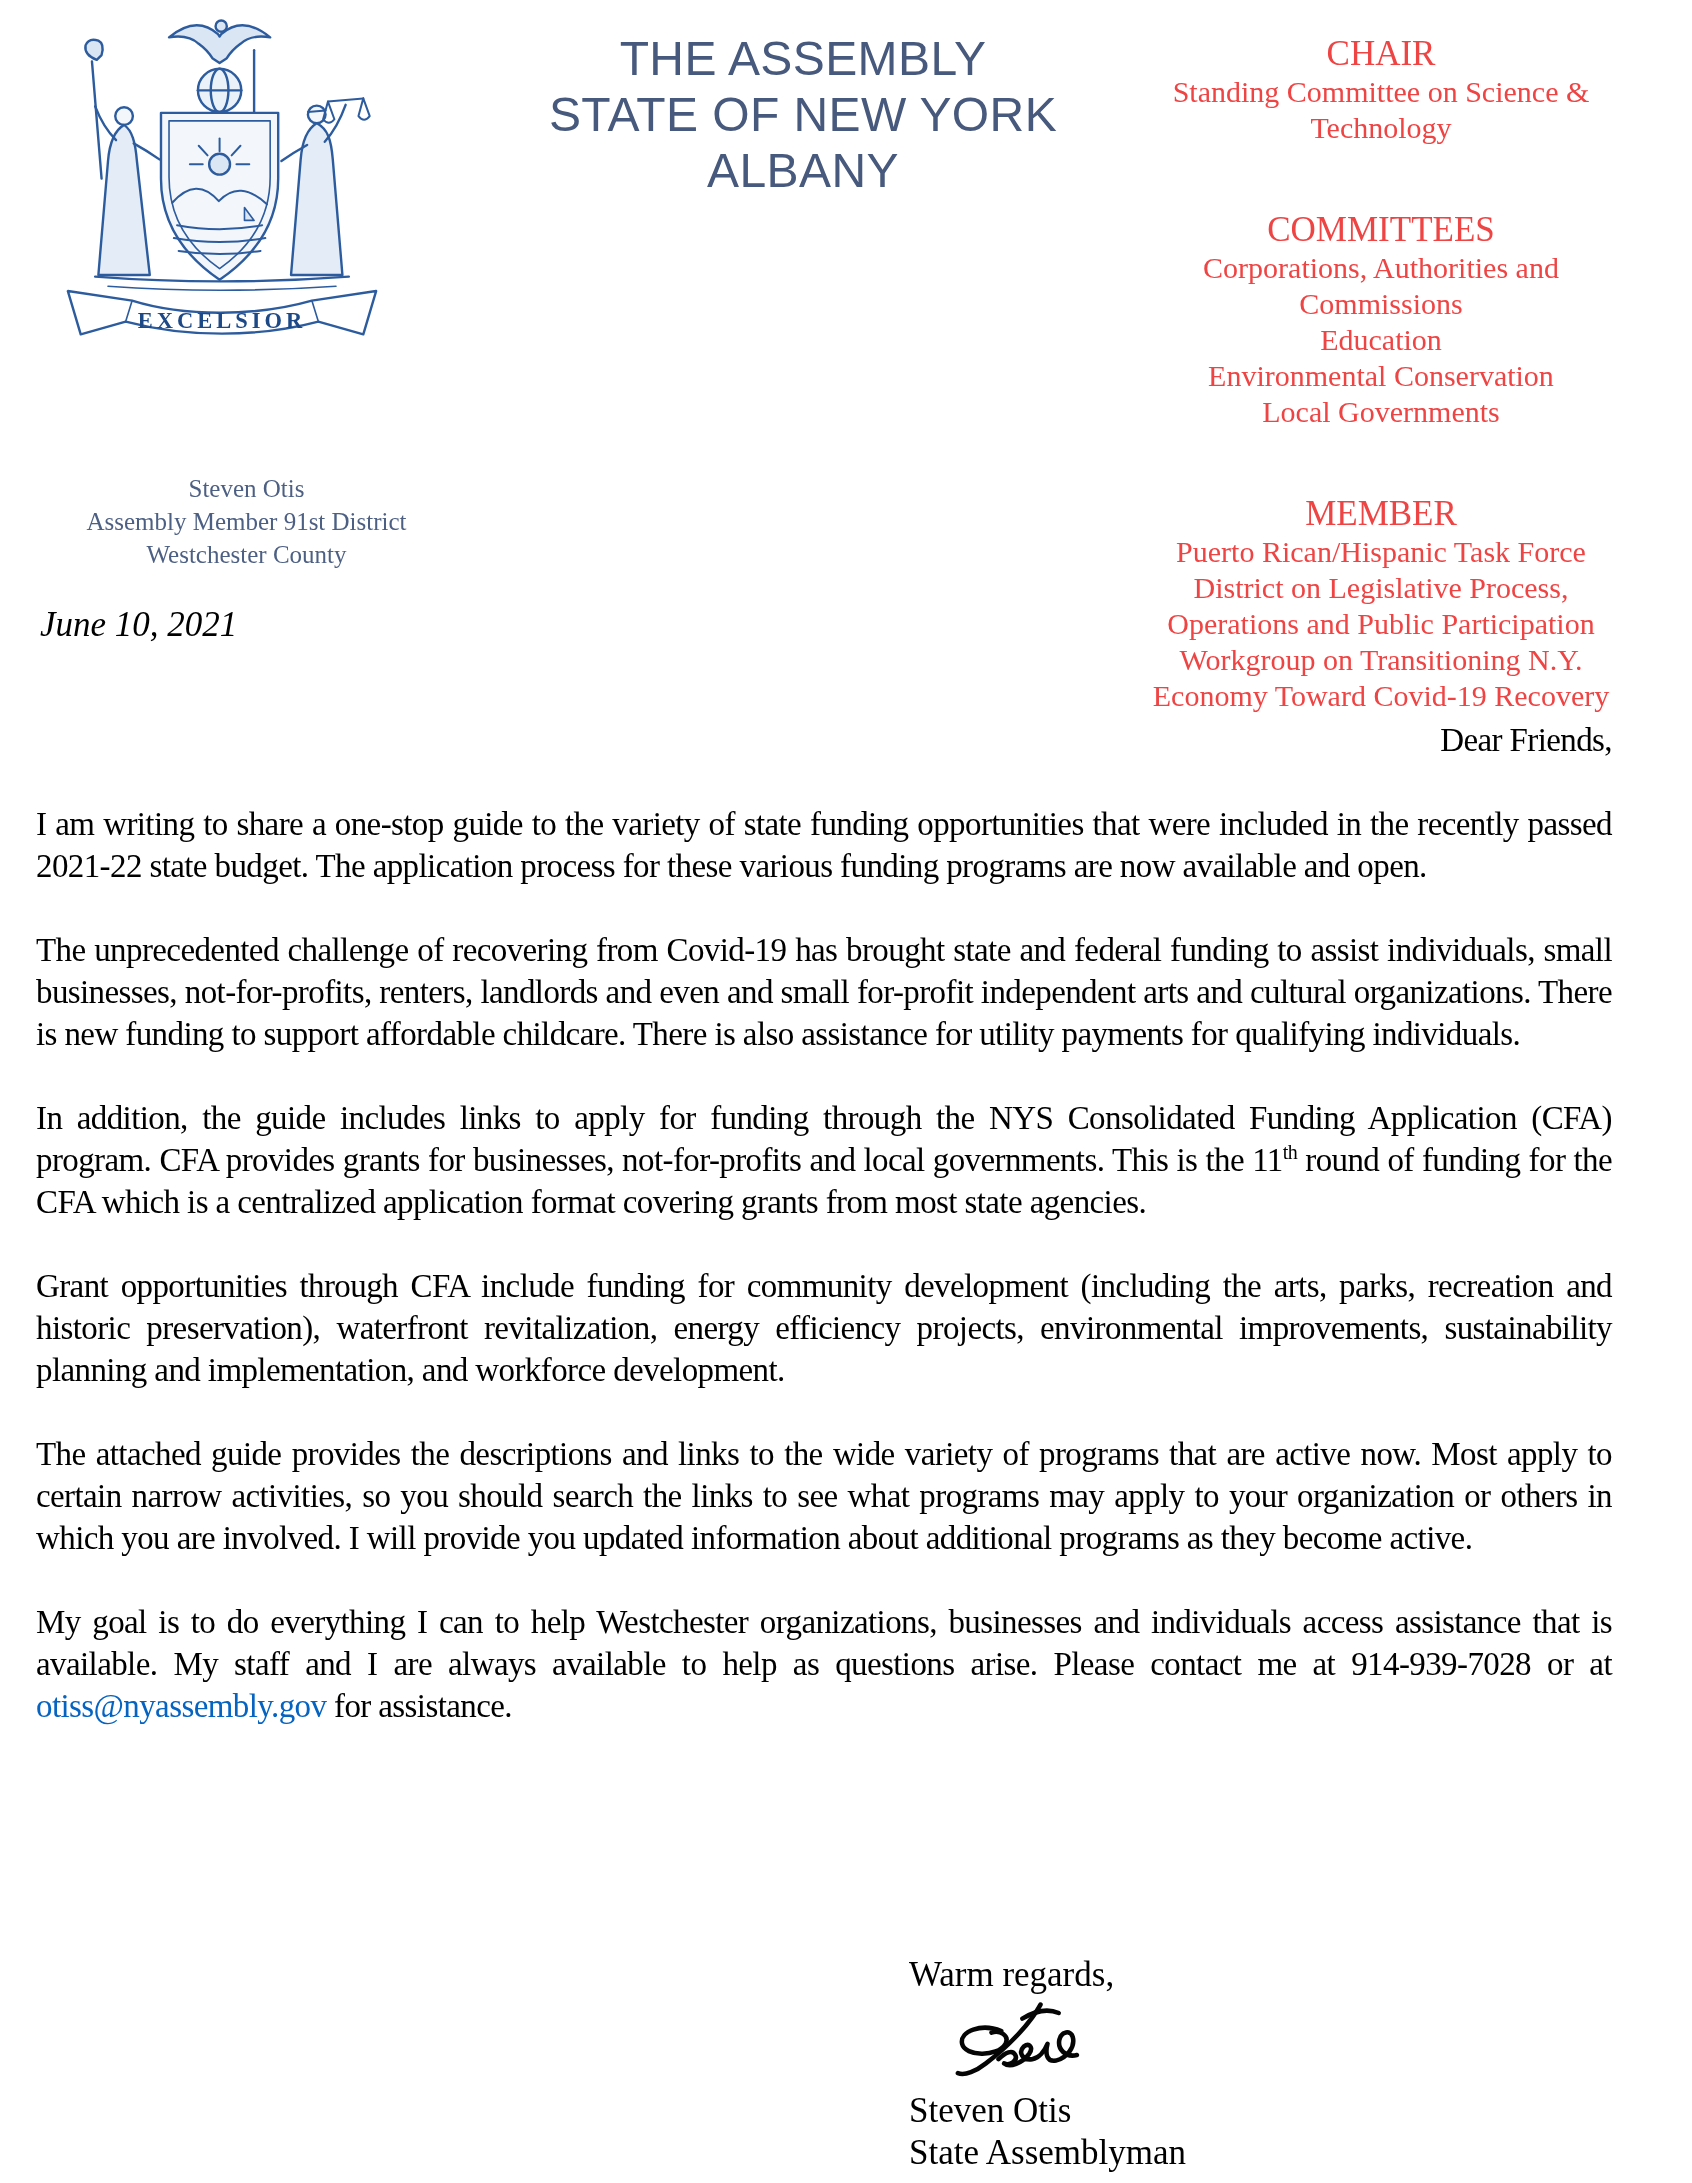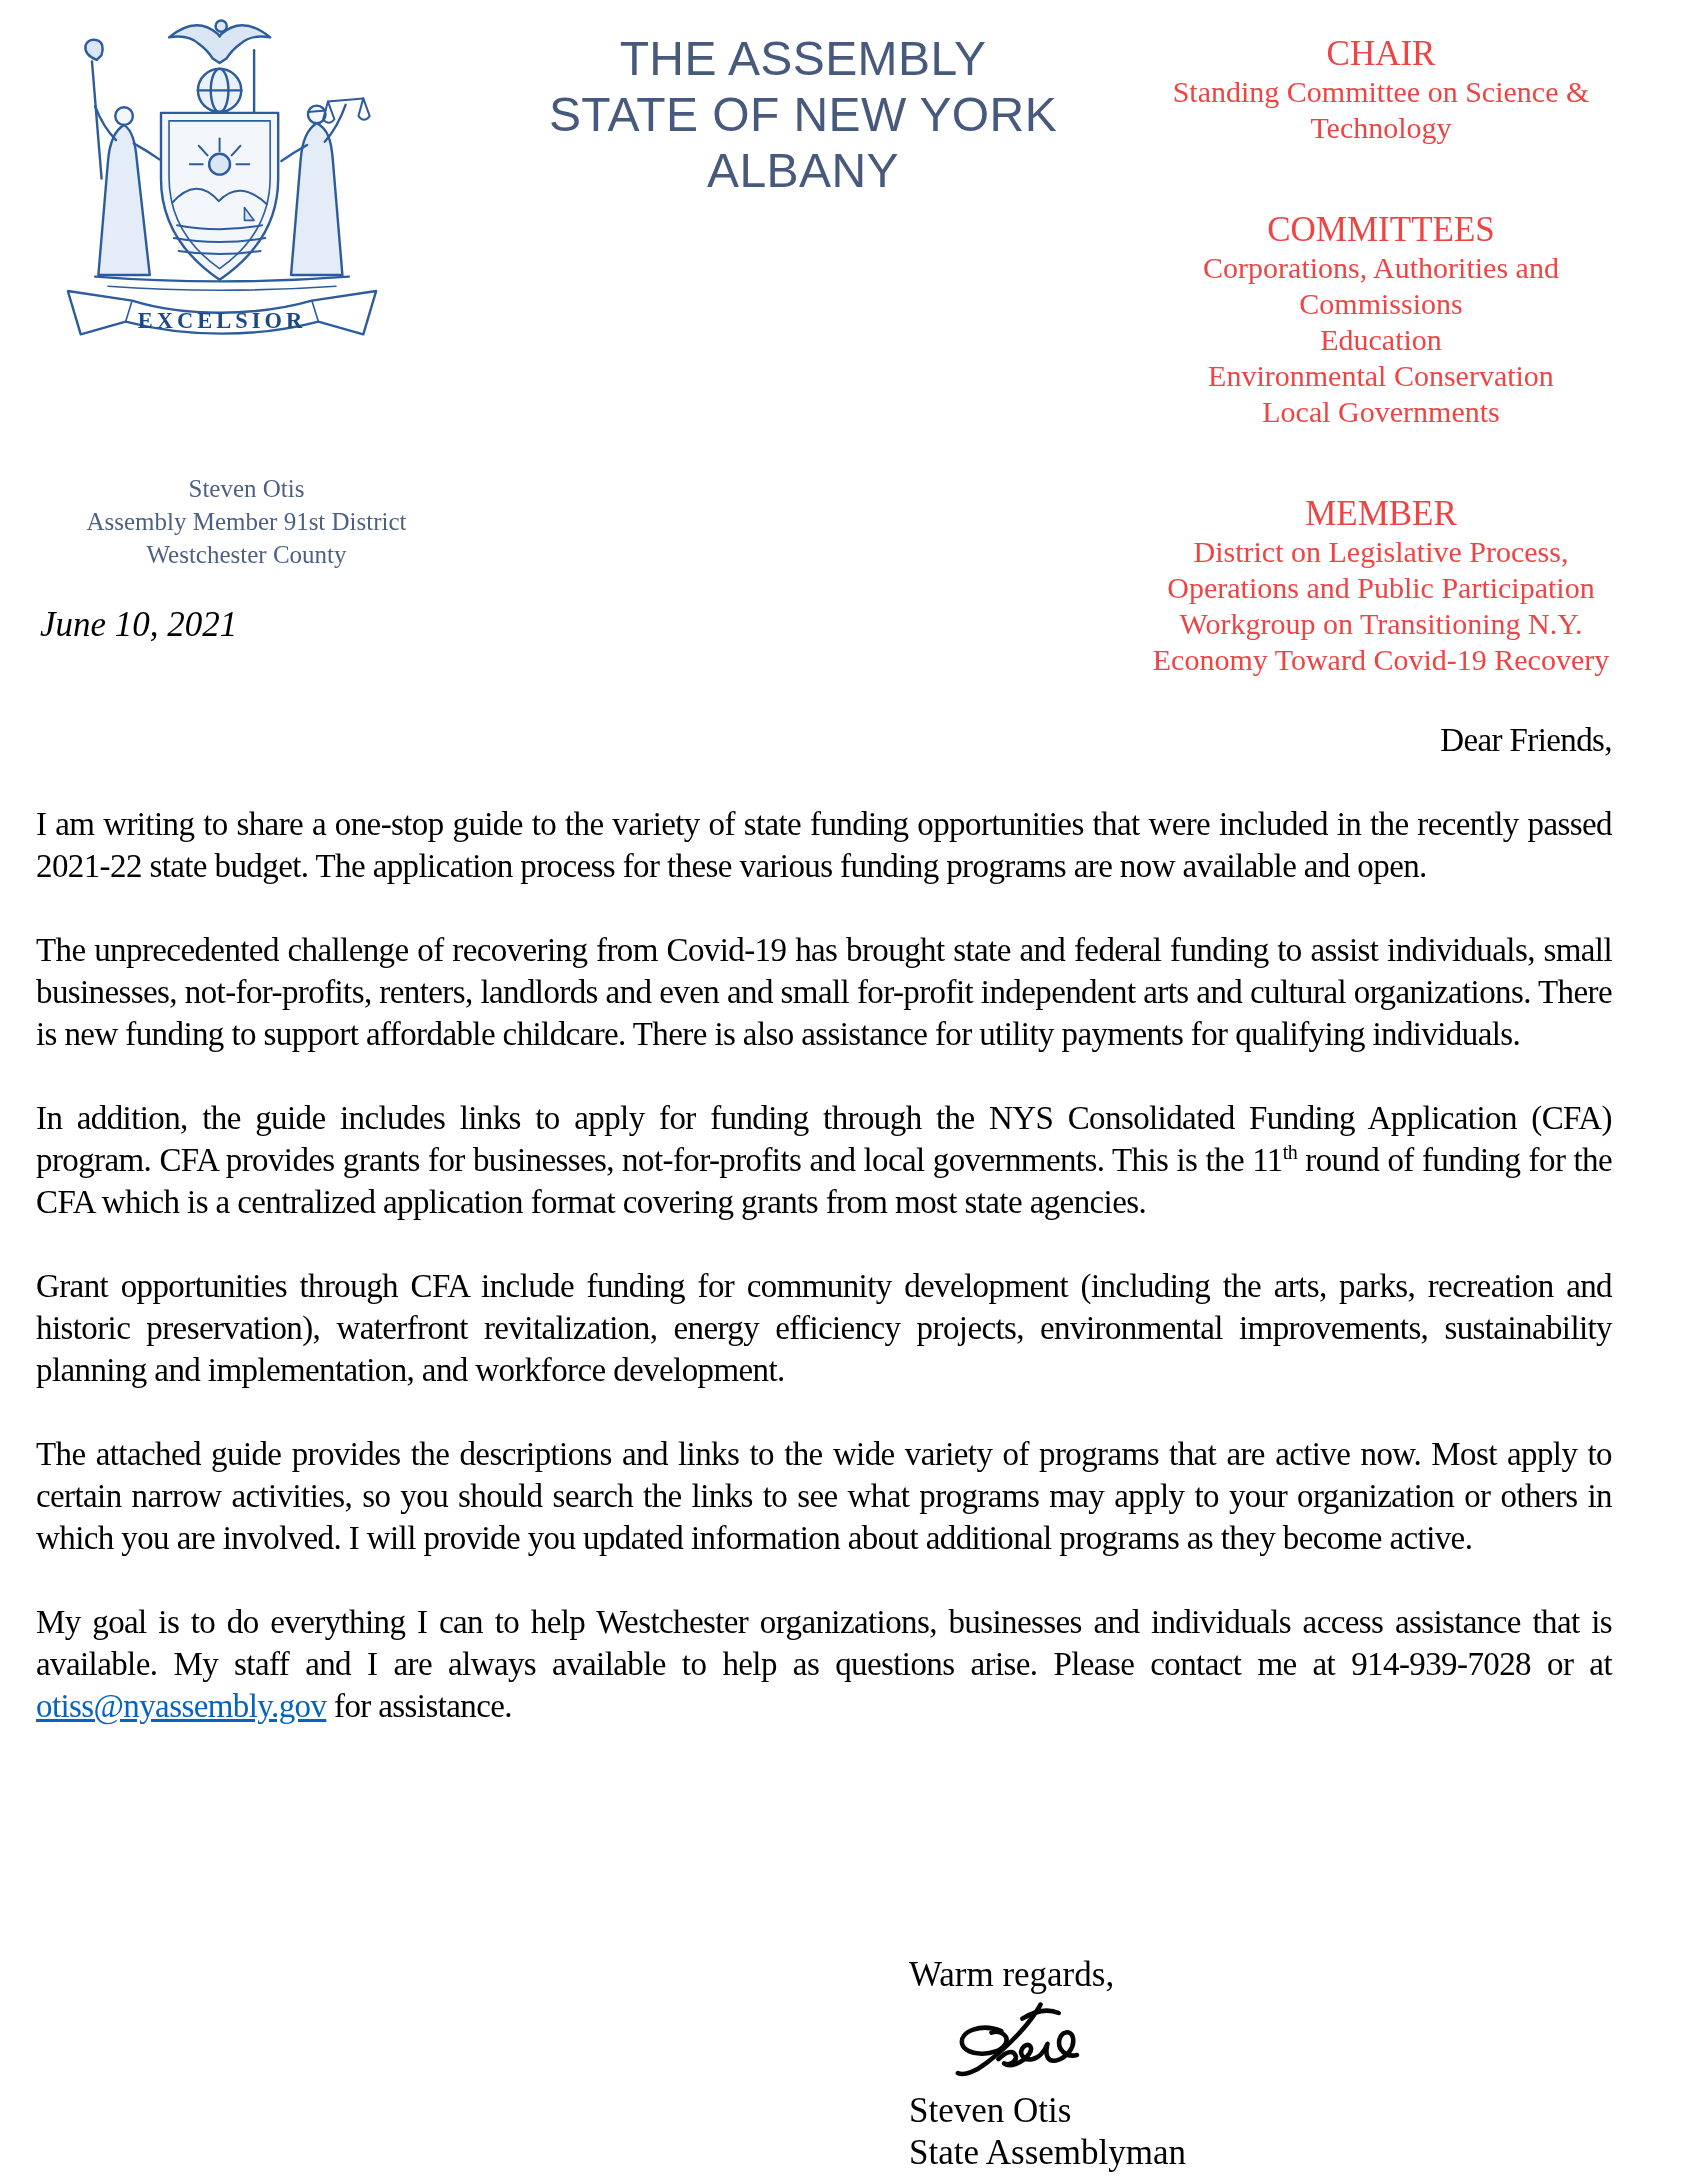--- a/index.html
+++ b/index.html
@@ -38,21 +38,21 @@
     font-size:35px;line-height:42px;color:#000;font-style:italic;
   }
   
   .body-text{
     position:absolute;left:36px;top:719px;width:1576px;
     font-size:33px;line-height:42px;letter-spacing:-0.6px;
   }
   .body-text p{margin:0 0 42px 0;text-align:justify;}
   .body-text p.salutation{text-align:right;}
   .body-text sup{font-size:20px;line-height:0;vertical-align:super;}
-  .email-link{color:#0563c1;text-decoration:underline;cursor:pointer;}
+  .email-link{color:#0563c1;cursor:pointer;}
   
   .closing{
     position:absolute;left:885px;top:1954px;
     font-size:35px;line-height:42px;margin-left:24px;
   }
   .signature-svg{display:block;margin:3.2px 0 6.4px 11.2px;width:185px;height:84px;}
 </style>
 </head>
 <body>
 
@@ -127,20 +127,21 @@
     <div>Technology</div>
 
     <div class="rc-heading rc-gap">COMMITTEES</div>
     <div>Corporations, Authorities and</div>
     <div>Commissions</div>
     <div>Education</div>
     <div>Environmental Conservation</div>
     <div>Local Governments</div>
 
     <div class="rc-heading rc-gap">MEMBER</div>
+    <div>Puerto Rican/Hispanic Task Force</div>
     <div>District on Legislative Process,</div>
     <div>Operations and Public Participation</div>
     <div>Workgroup on Transitioning N.Y.</div>
     <div>Economy Toward Covid-19 Recovery</div>
   </div>
 
   <div class="name-block">
     <div>Steven Otis</div>
     <div>Assembly Member 91st District</div>
     <div>Westchester County</div>

